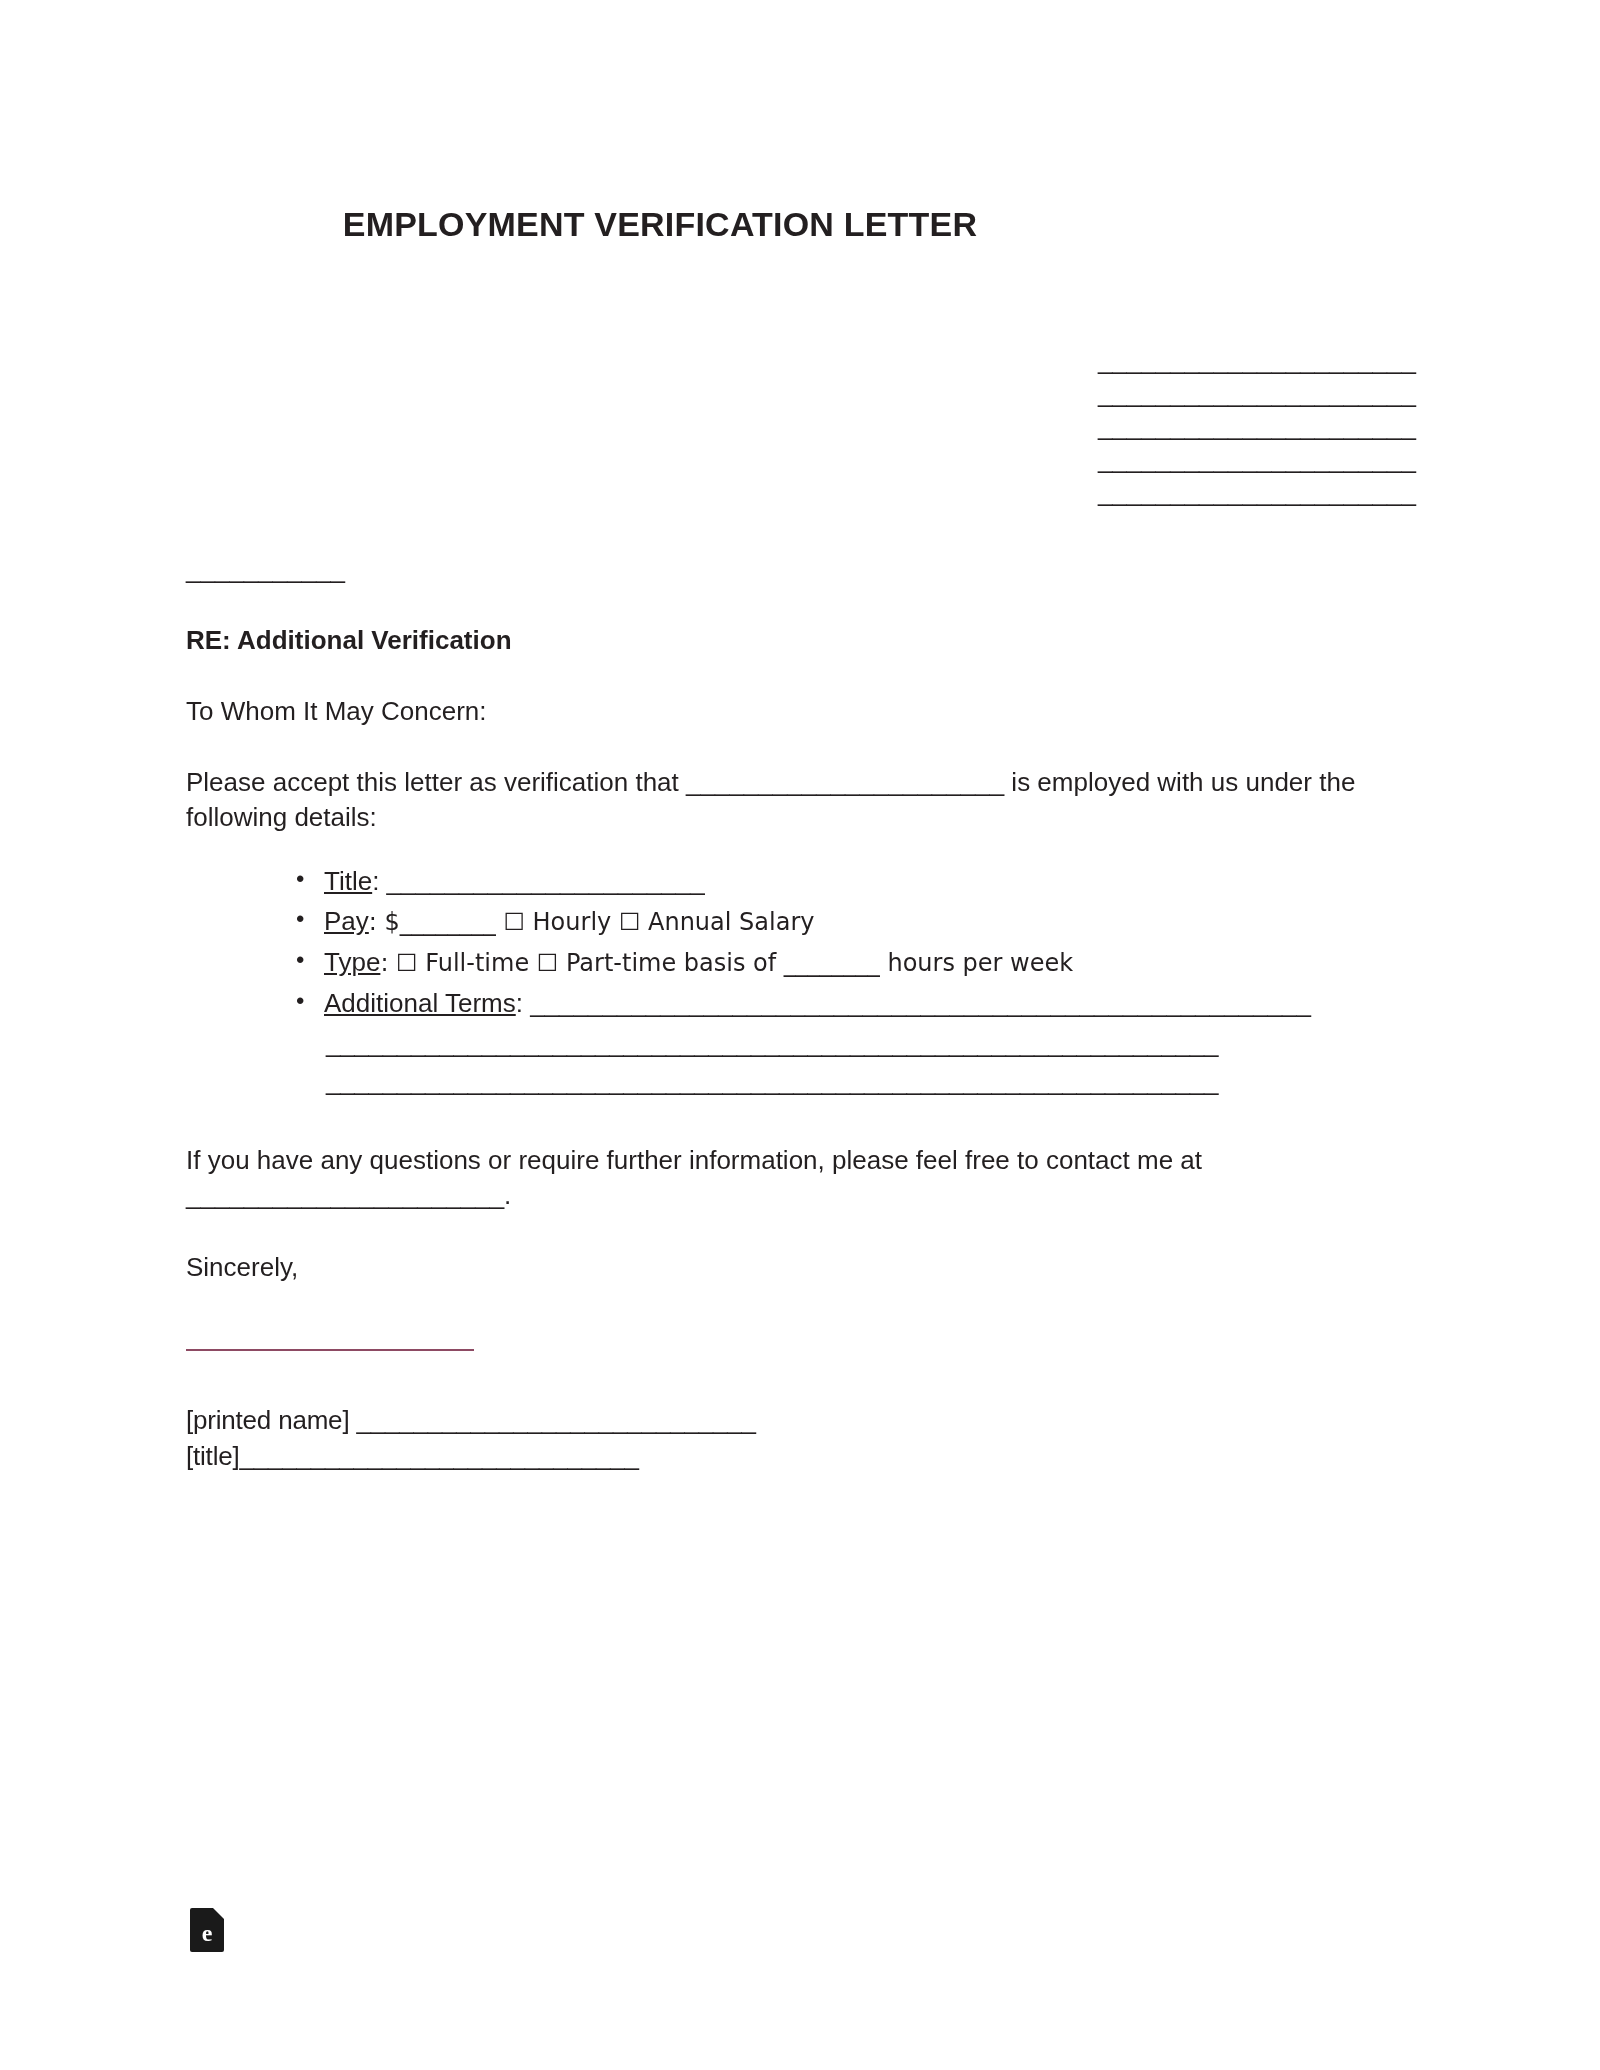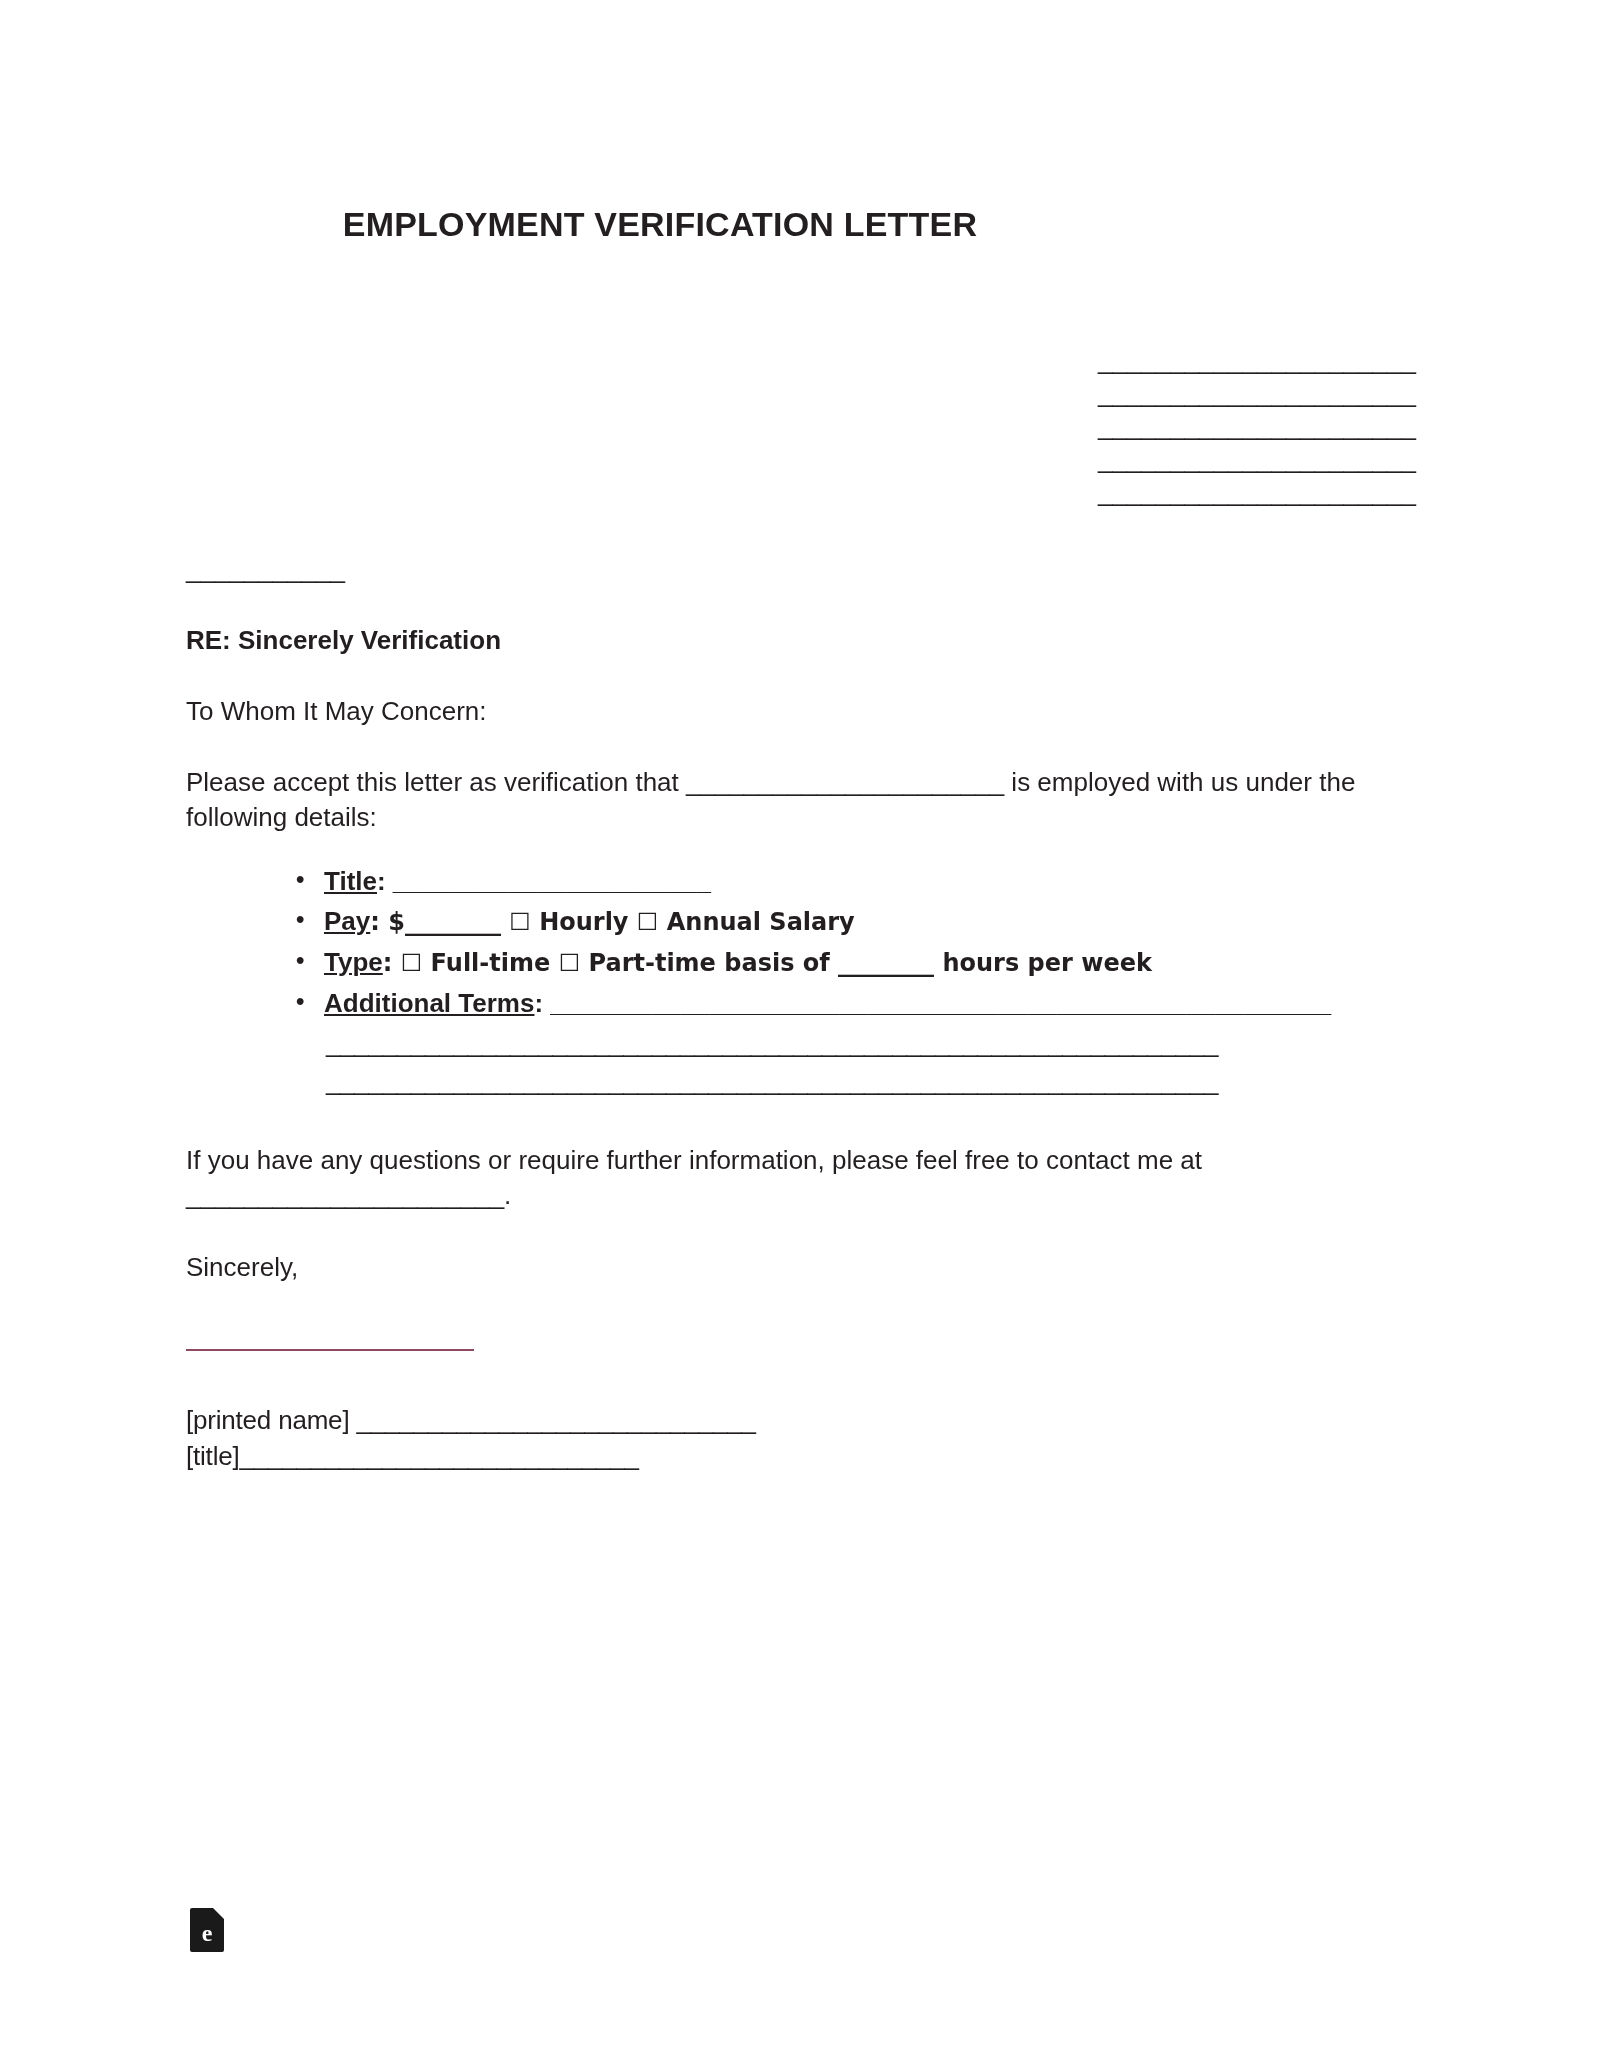--- a/index.html
+++ b/index.html
@@ -71,21 +71,20 @@
     margin: 28px 0 0 0;
     padding-left: 100px;
     list-style: none;
   }
   ul.details li {
     position: relative;
     font-size: 26px;
     line-height: 1.45;
     padding-left: 38px;
     margin-bottom: 3px;
-    font-weight: bold;
   }
   ul.details li::before {
     content: "\2022";
     position: absolute;
     left: 10px;
     top: -1px;
     font-size: 24px;
     color: #231f20;
   }
   .ul-label {
@@ -181,21 +180,21 @@
     <div>
       <span class="addr-line">______________________</span>
       <span class="addr-line">______________________</span>
       <span class="addr-line">______________________</span>
       <span class="addr-line">______________________</span>
       <span class="addr-line">______________________</span>
     </div>
 
     <span class="date-line">___________</span>
 
-    <div class="re-line">RE: Sincerely Verification</div>
+    <div class="re-line">RE: Additional Verification</div>
 
     <div class="salutation">To Whom It May Concern:</div>
 
     <div class="para">Please accept this letter as verification that ______________________ is employed with us under the following details:</div>
 
     <ul class="details">
       <li><span class="ul-label">Title</span><span>: ______________________</span></li>
       <li><span class="ul-label">Pay</span><span class="checkbox-glyph">: $________ ☐ Hourly ☐ Annual Salary</span></li>
       <li><span class="ul-label">Type</span><span class="checkbox-glyph">: ☐ Full-time ☐ Part-time basis of ________ hours per week</span></li>
       <li><span class="ul-label">Additional Terms</span><span>: ______________________________________________________</span></li>

